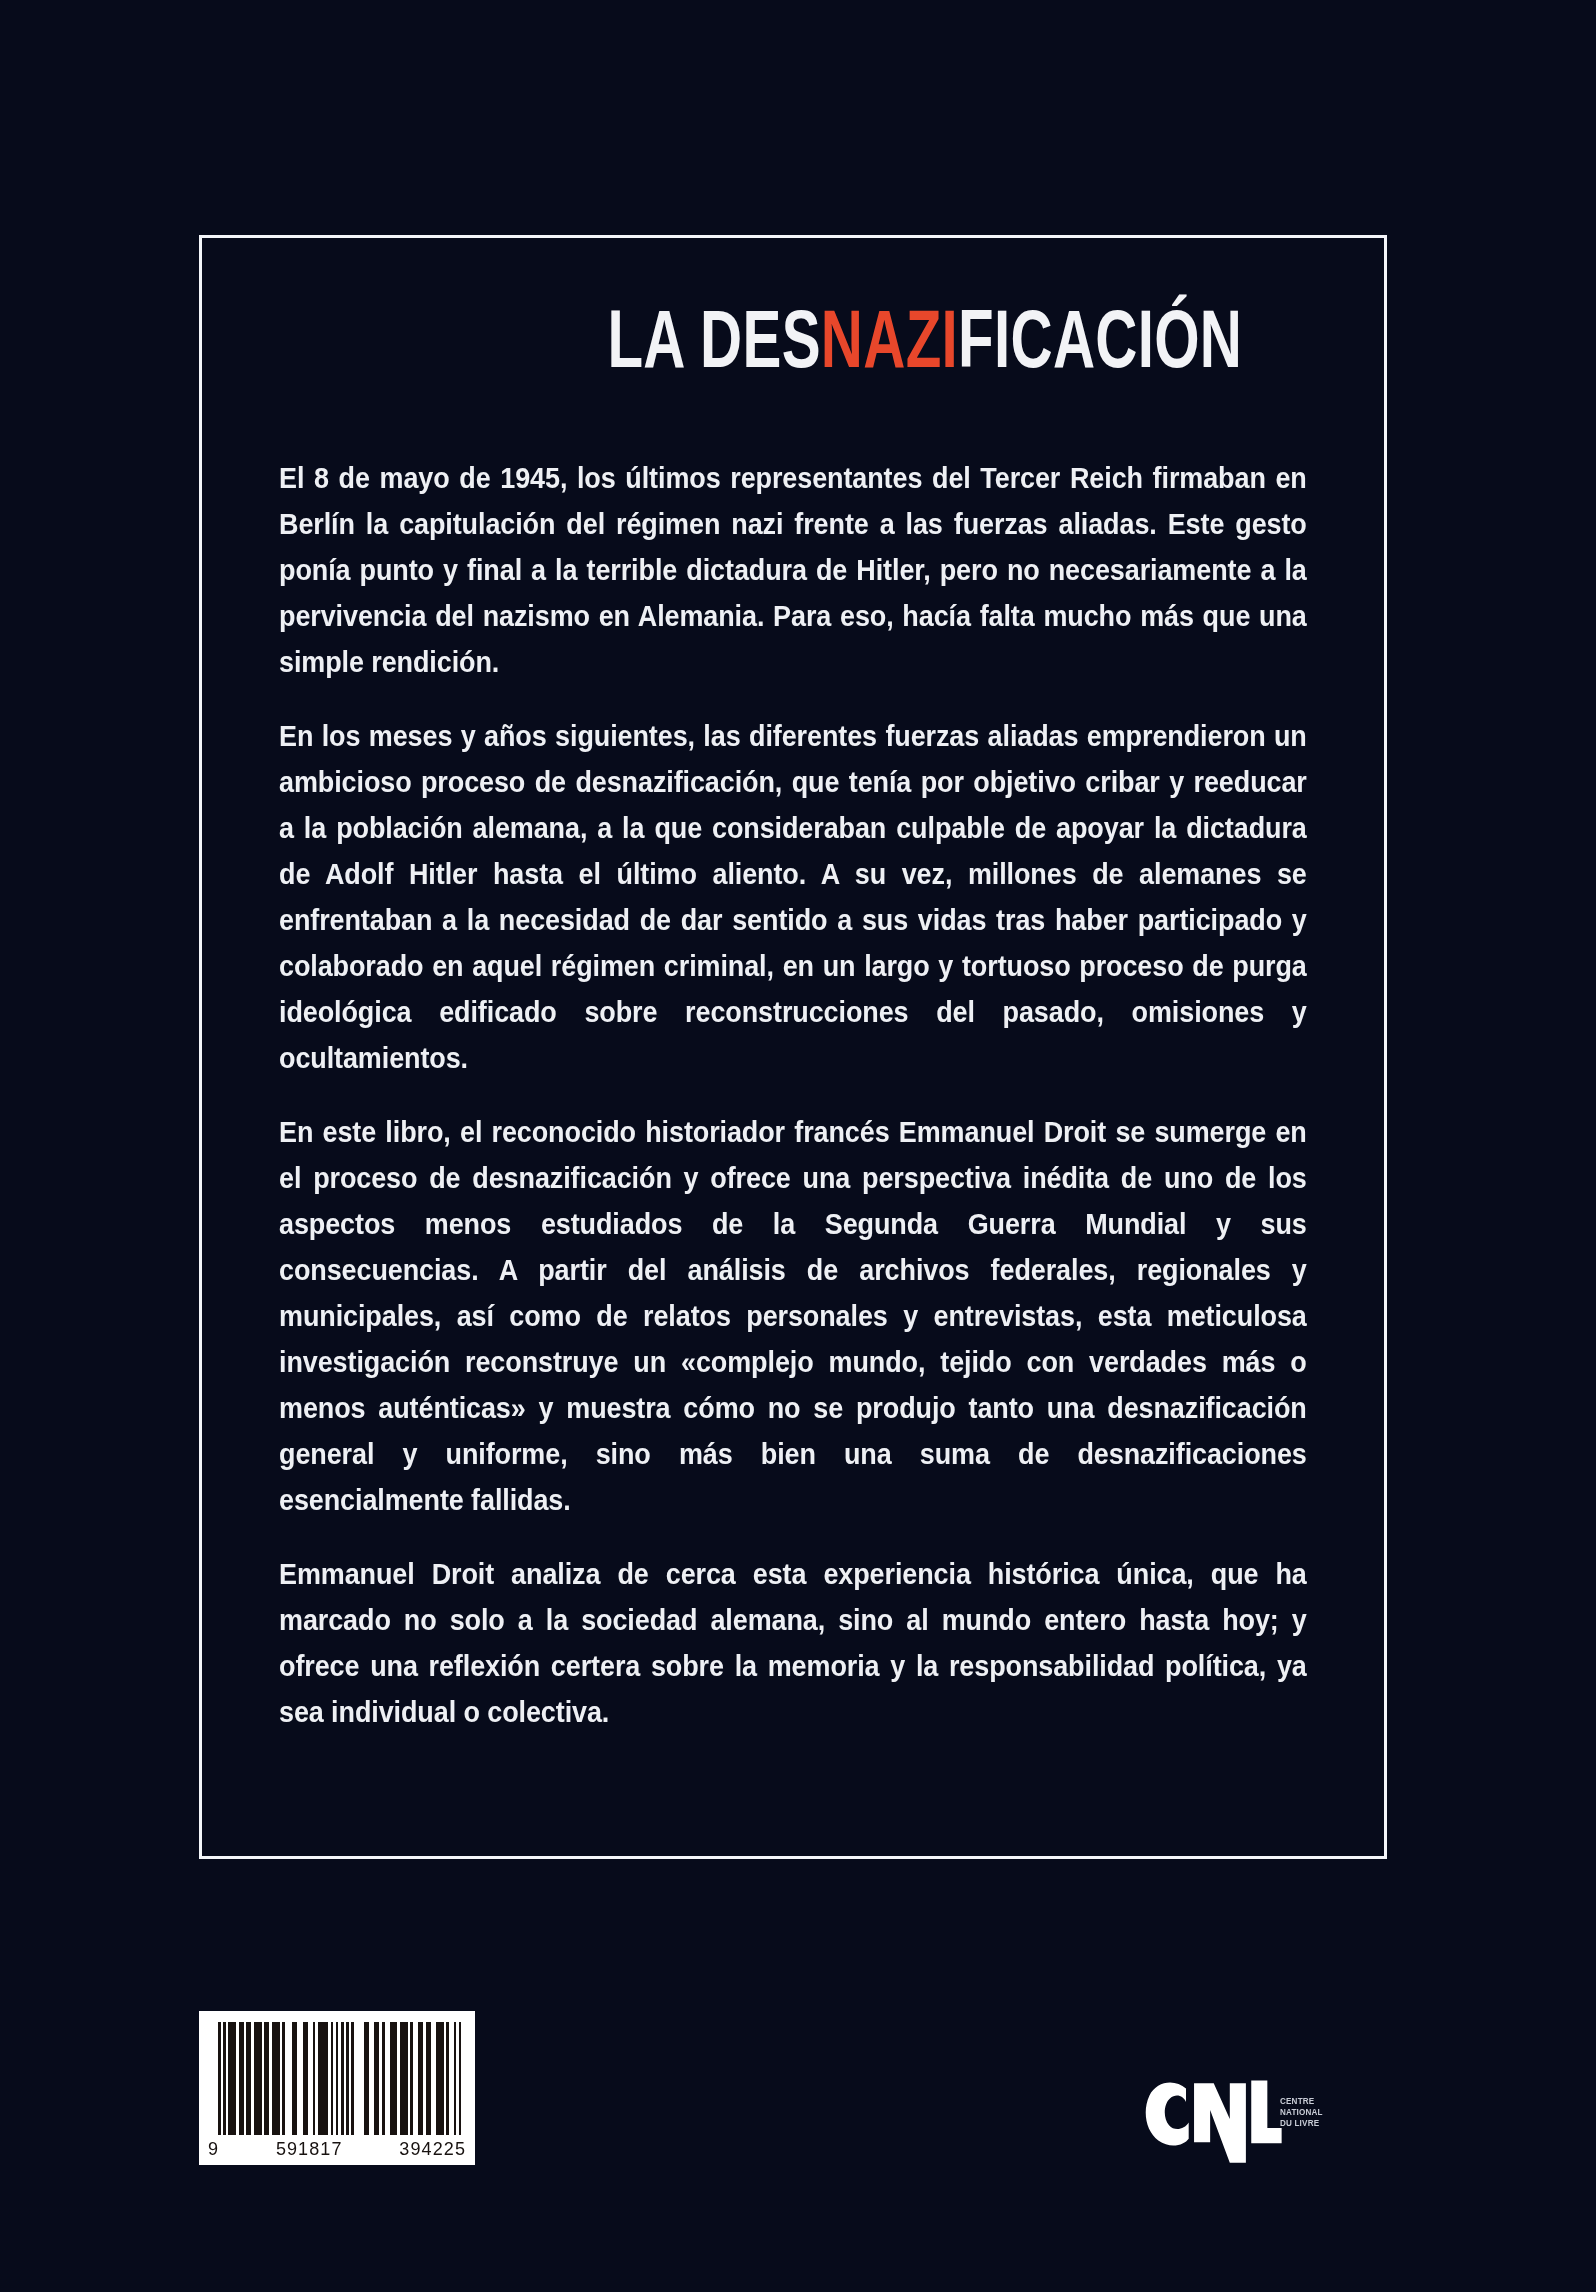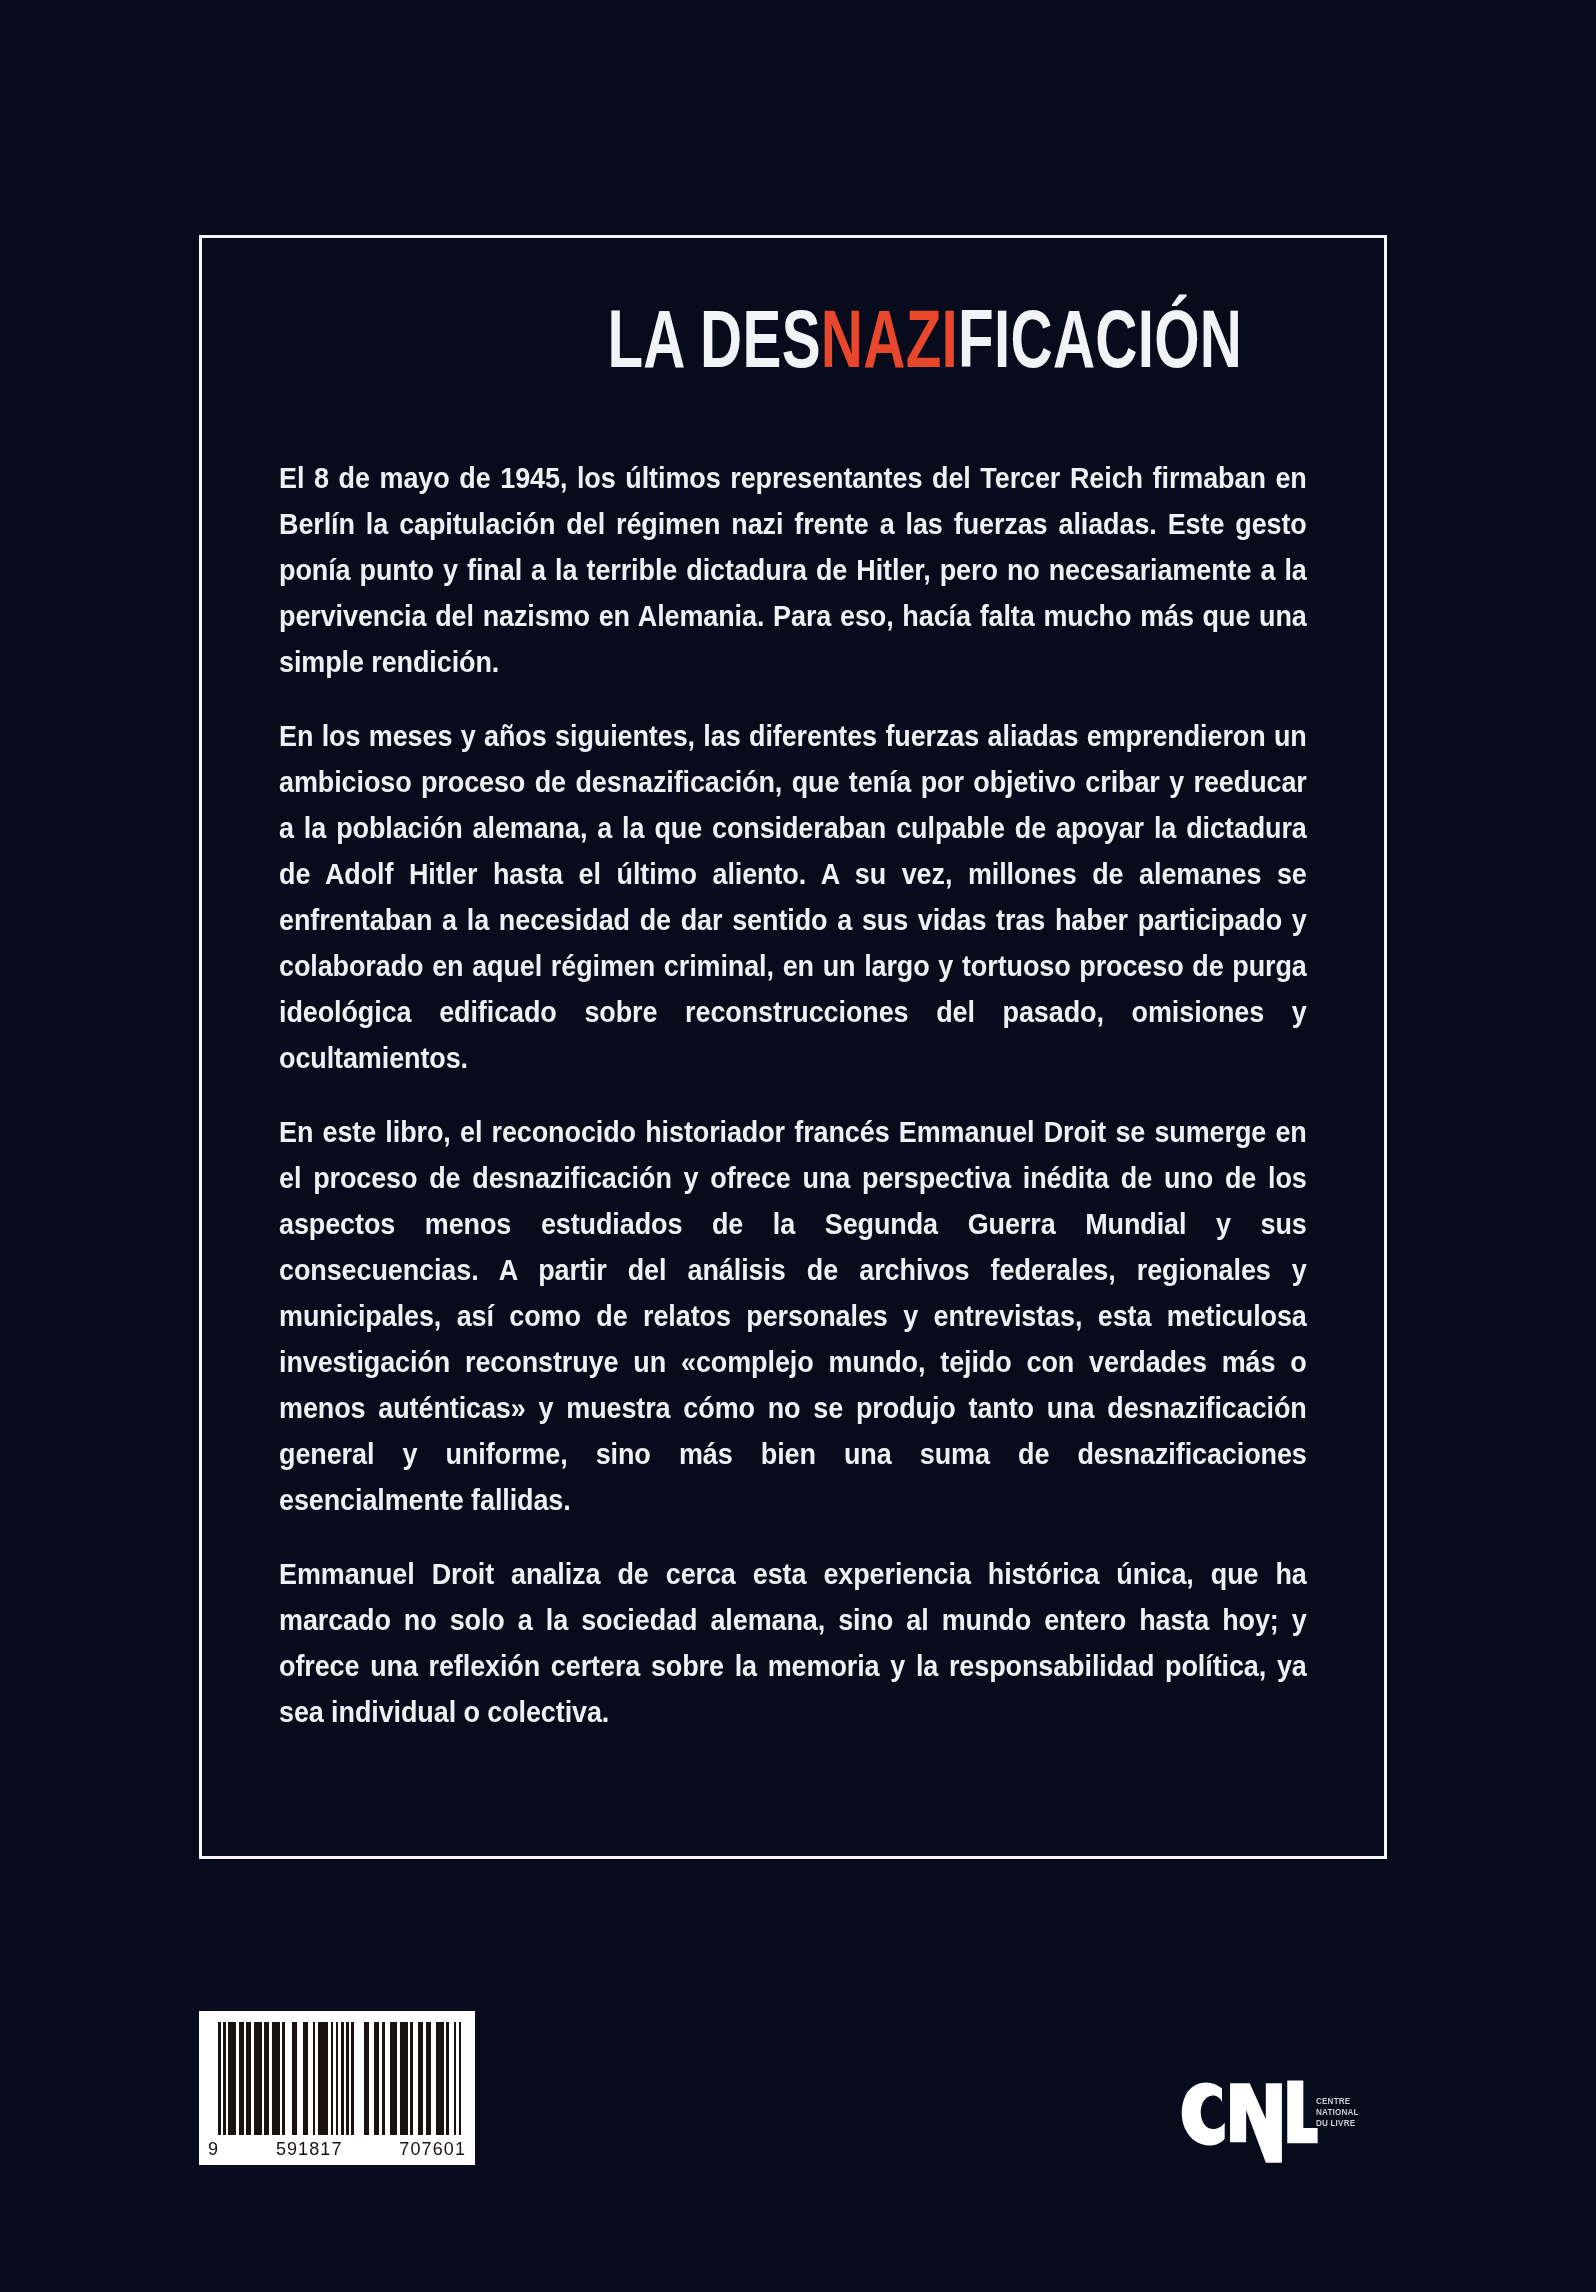--- a/index.html
+++ b/index.html
@@ -111,21 +111,21 @@
     letter-spacing: 1.1px;
     color: #181210;
     display: flex;
     justify-content: space-between;
     padding: 0 1.8px;
   }
 
   
   .cnl {
     position: absolute;
-    left: 1180px;
+    left: 1144px;
     top: 2076px;
     width: 206px;
     height: 107px;
   }
   .cnl svg { display: block; }
   .cnl-sub {
     position: absolute;
     left: 136px;
     top: 19.7px;
     font-family: "Liberation Sans Narrow", "Liberation Sans", sans-serif;
@@ -254,21 +254,21 @@
         <i style="width: 1.05263%;"></i>
         <i class="g" style="width: 1.05263%;"></i>
         <i class="g" style="width: 1.05263%;"></i>
         <i class="long" style="width: 1.05263%;"></i>
         <i class="g" style="width: 1.05263%;"></i>
         <i class="long" style="width: 1.05263%;"></i>
       </div>
     <div class="isbn-digits">
       <span>9</span>
       <span>591817</span>
-      <span>707601</span>
+      <span>394225</span>
     </div>
   </div>
 
   <div class="cnl">
     <svg width="143" height="103" viewBox="0 0 160 115">
       <path d="M47 14 C35 3, 14 5, 6 22 C-2 39, 2 62, 16 72 C30 82, 45 77, 50 70 L50 52 C45 60, 34 62, 28 55 C21 47, 22 31, 29 25 C36 19, 44 22, 47 29 Z" fill="#ffffff"></path>
       <path d="M56 8 L56 74 L74 74 L74 38 L96 97 L114 97 L114 8 L96 8 L96 48 L78 8 Z" fill="#ffffff"></path>
       <path d="M120 5 L120 75 L154 75 L154 58 L138 58 L138 5 Z" fill="#ffffff"></path>
     </svg>
     <div class="cnl-sub">CENTRE

